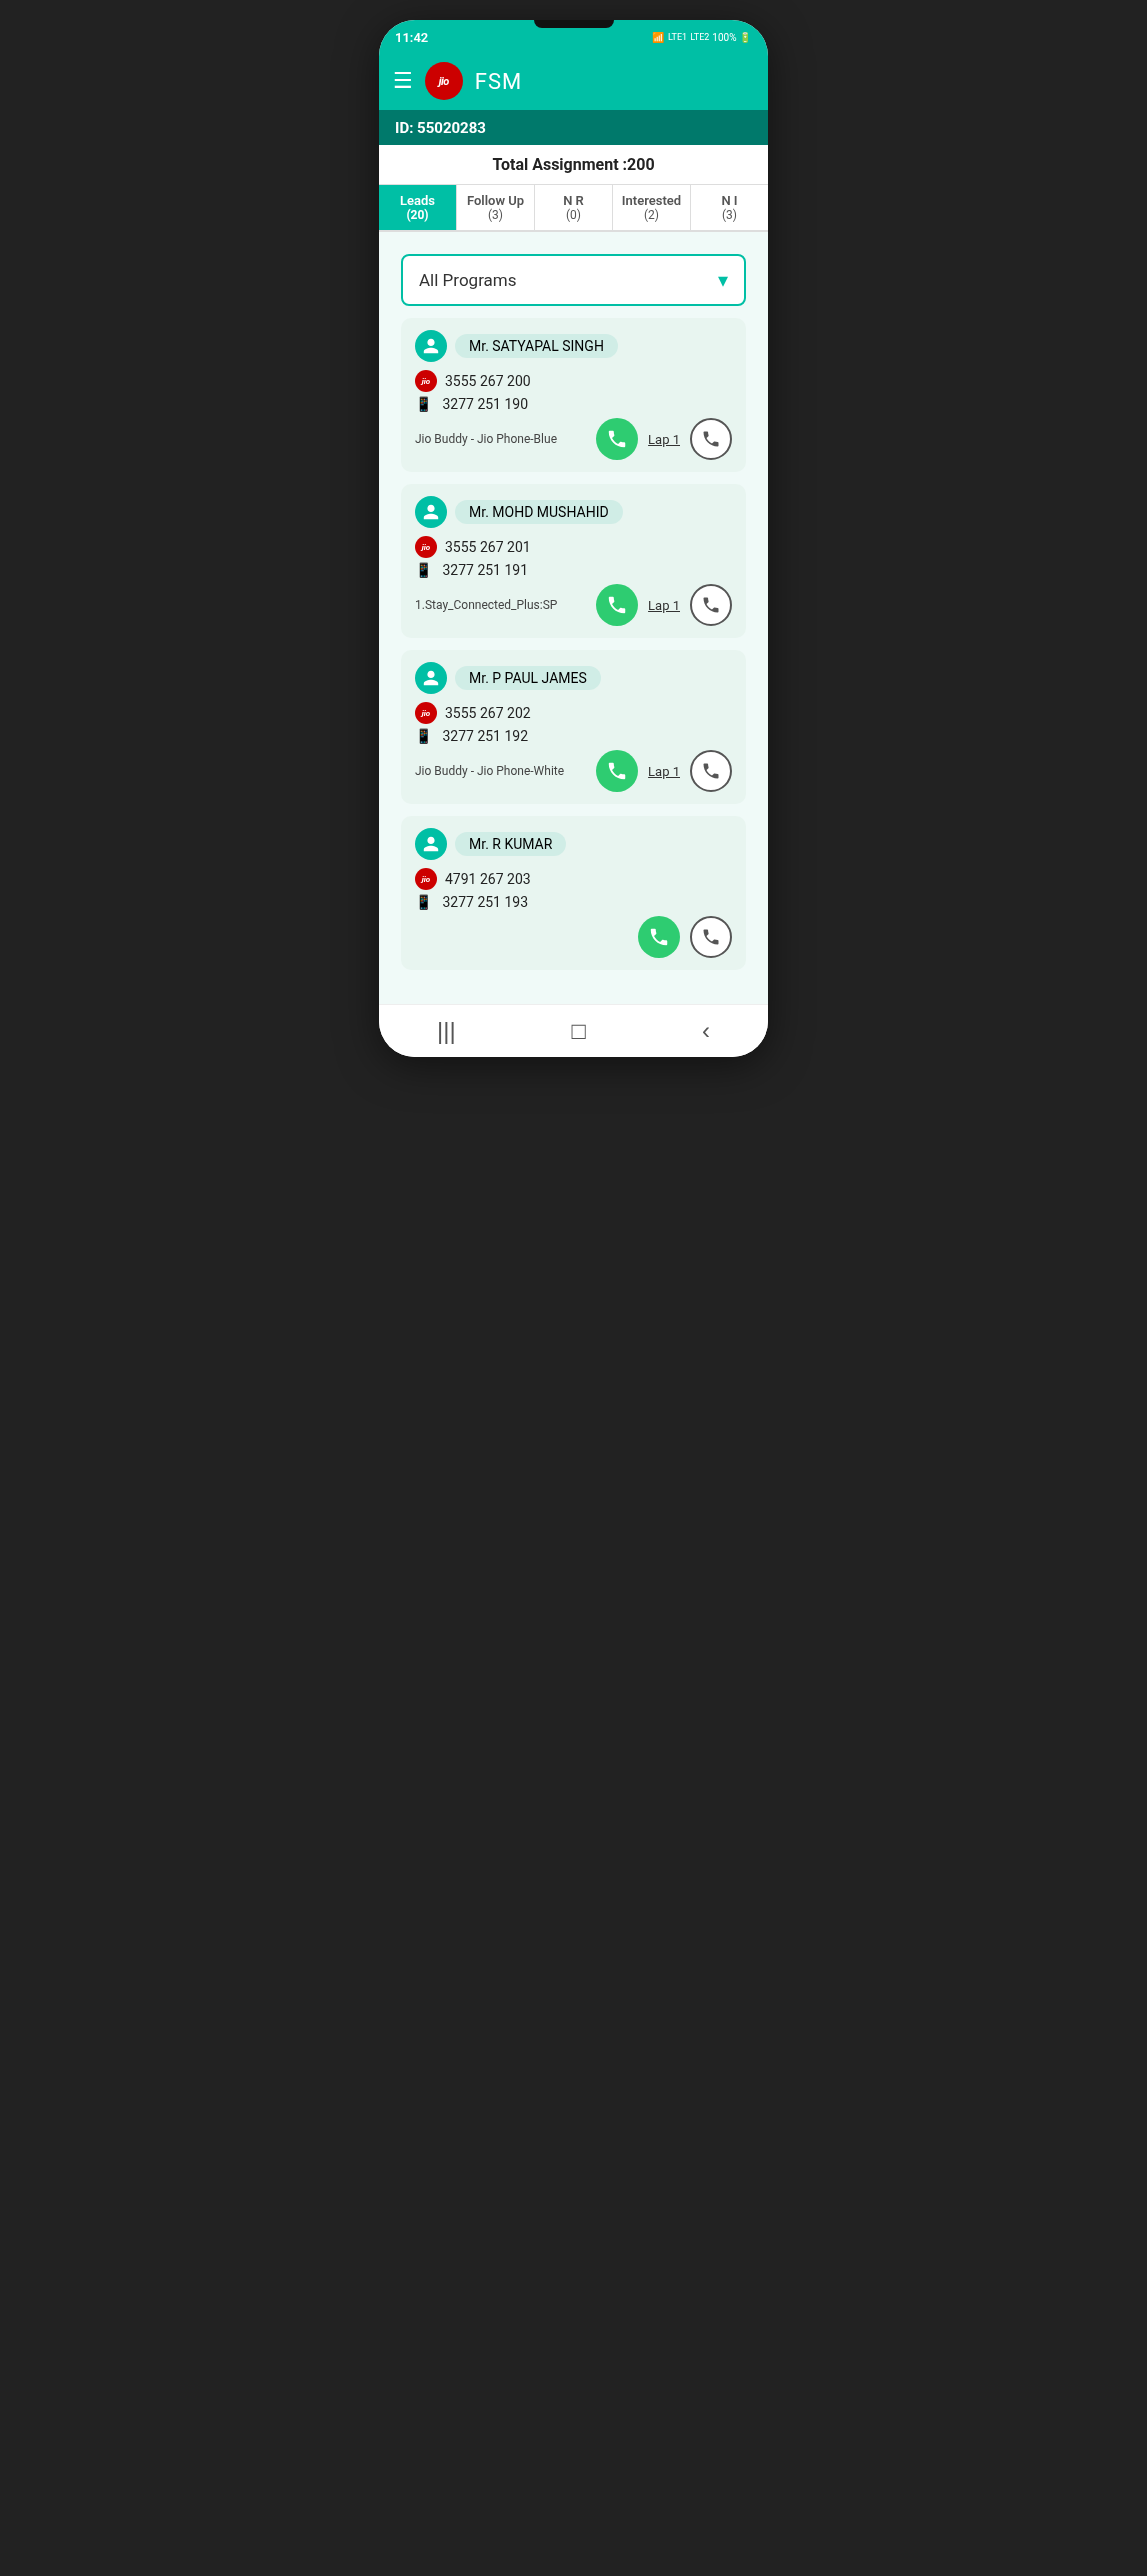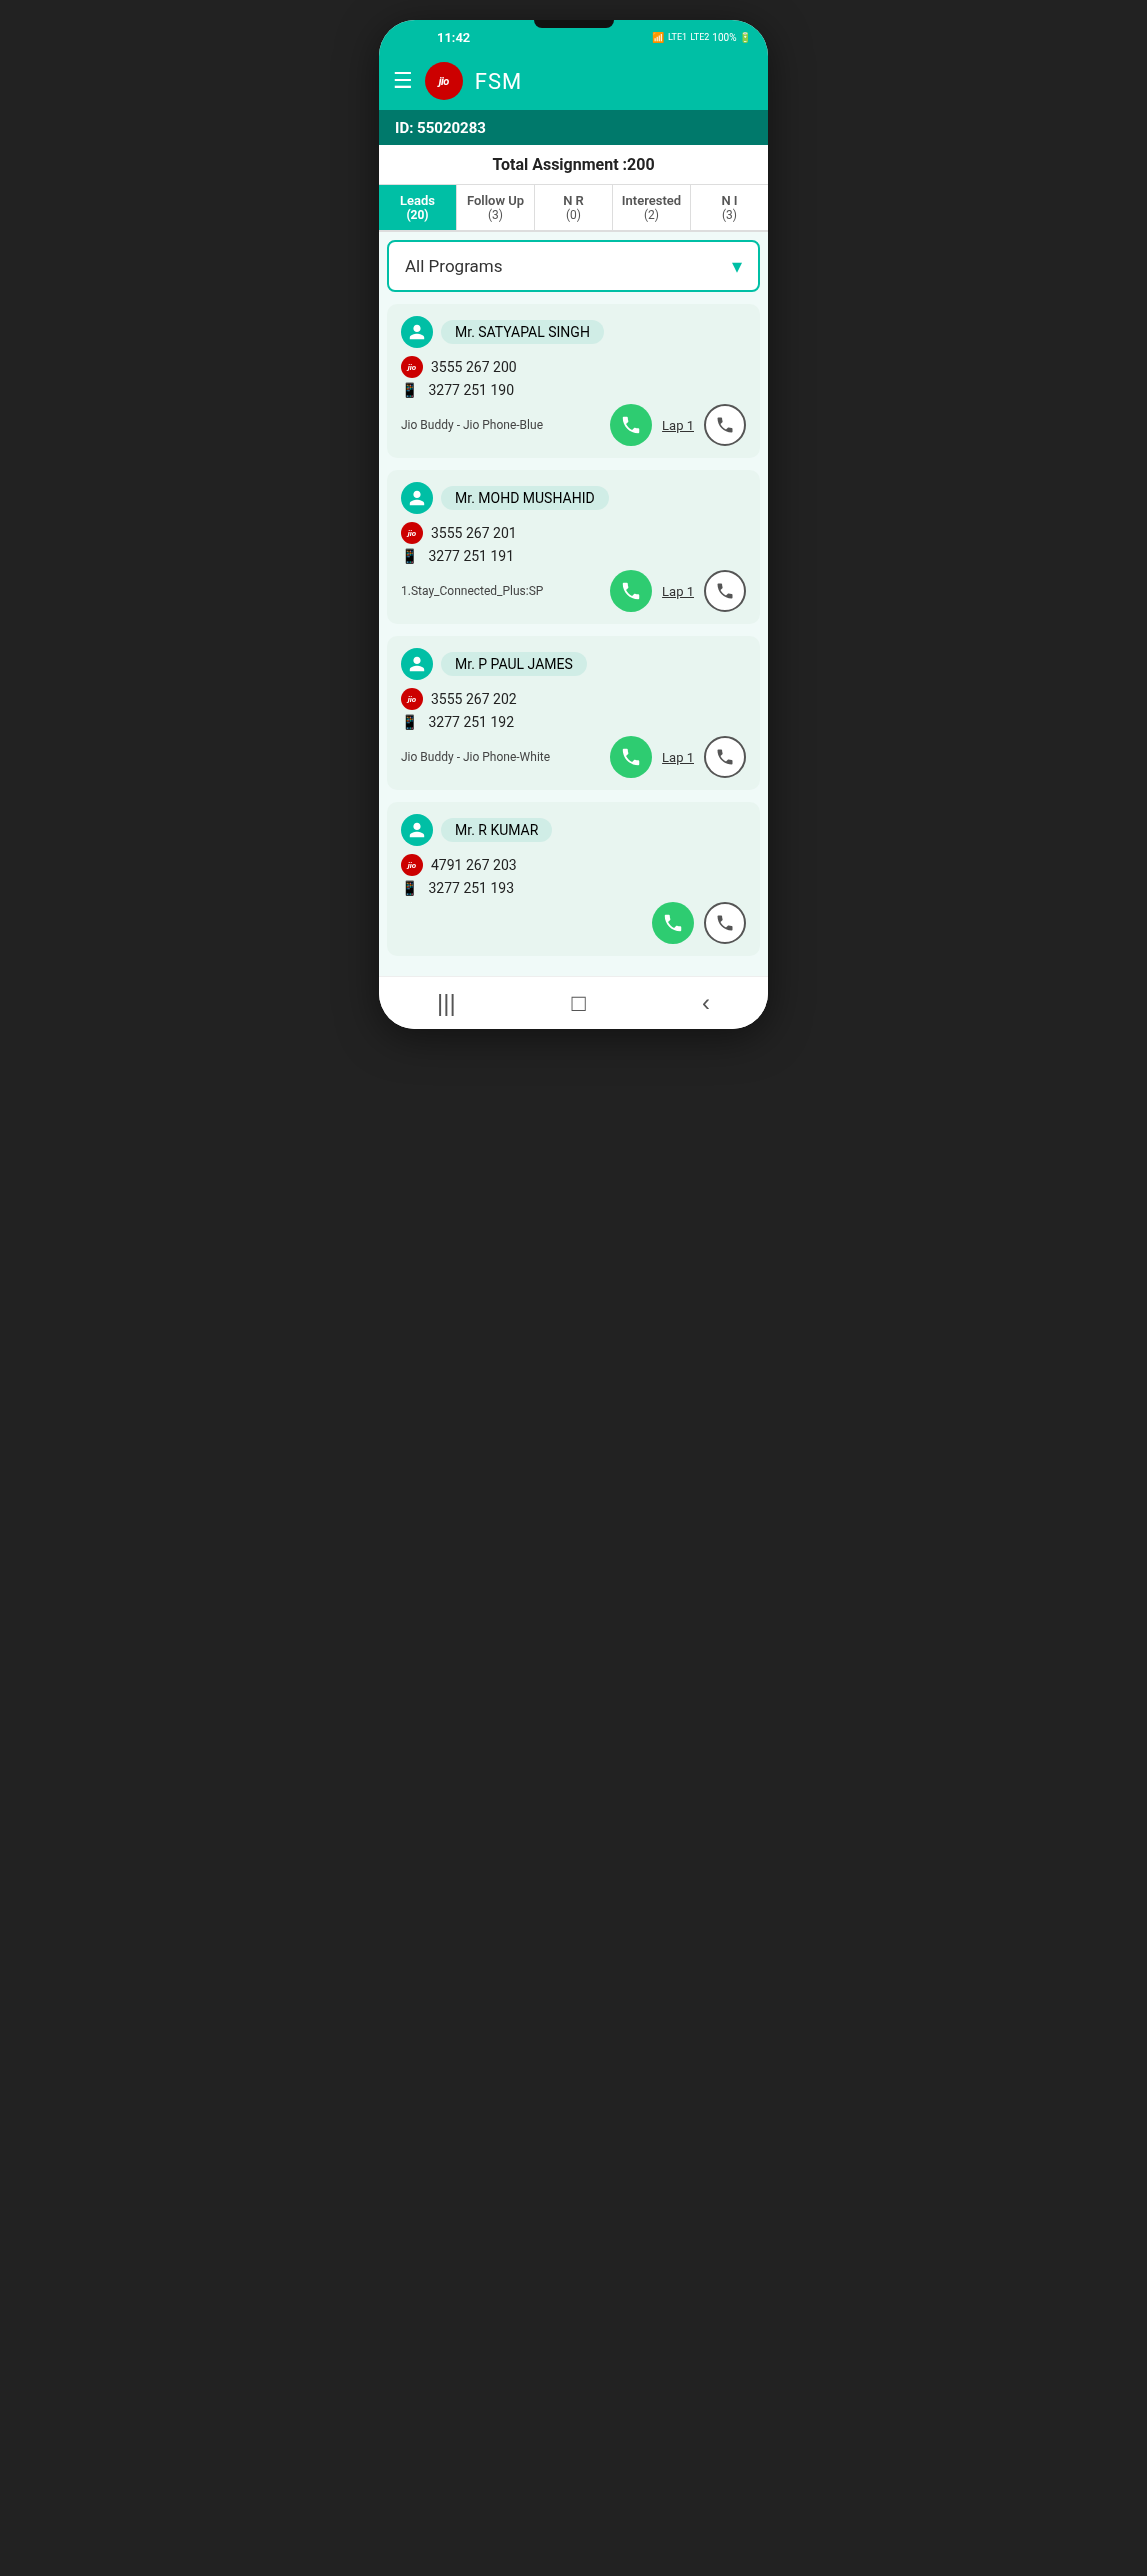--- a/index.html
+++ b/index.html
@@ -28,21 +28,20 @@
       display: flex;
       justify-content: space-between;
       align-items: center;
       padding: 6px 16px 4px;
       height: 32px;
     }
     .status-bar-time {
       color: #fff;
       font-size: 13px;
       font-weight: 600;
-      margin-left: 42px;
     }
     .status-bar-icons {
       display: flex;
       align-items: center;
       gap: 3px;
       color: #fff;
       font-size: 10px;
     }
     .status-bar-icons span {
       font-size: 10px;
@@ -124,21 +123,21 @@
       background: #00bfa5;
       color: #fff;
       font-weight: 700;
     }
     .tab-name { font-size: 13px; font-weight: 600; }
     .tab-count { font-size: 12px; }
     
     .main-content {
       background: #f0faf8;
       min-height: 598px;
-      padding: 8px;
+      padding: 22px;
     }
     
     .programs-dropdown {
       background: #fff;
       border: 2px solid #00bfa5;
       border-radius: 8px;
       display: flex;
       justify-content: space-between;
       align-items: center;
       padding: 12px 16px;

